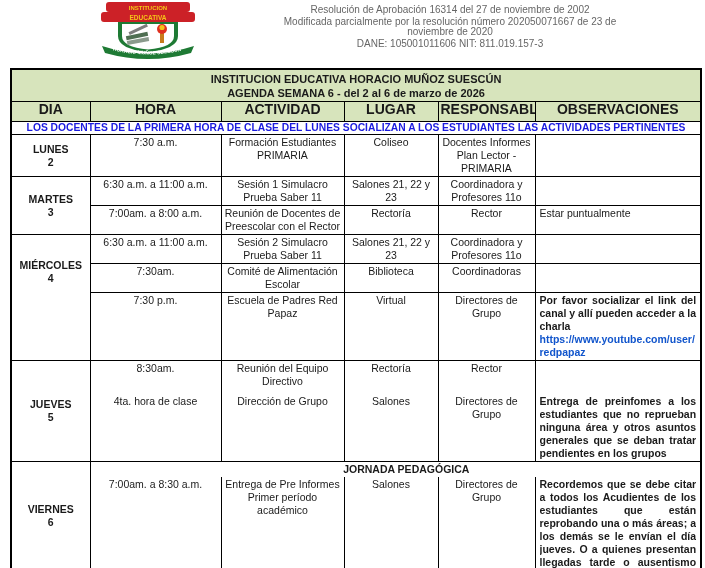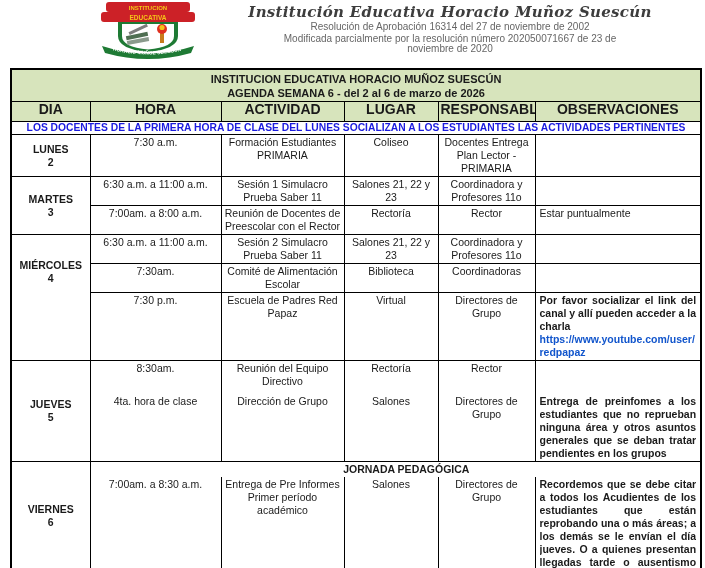--- a/index.html
+++ b/index.html
@@ -64,23 +64,23 @@
           <circle cx="70" cy="26.5" r="2.6" fill="#f5c518"></circle>
         </g>
         <path id="crest-arc" d="M13,47 Q56,60 99,47" fill="none"></path>
         <path d="M10,45 Q56,60 102,45 L99,52 Q56,64 13,52 z" fill="#1e7a34"></path>
         <text font-size="5" font-weight="bold" fill="#ffffff">
           <textPath href="#crest-arc" startOffset="8">HORACIO MUÑOZ SUESCUN</textPath>
         </text>
       </svg>
     </div>
     <div class="head-text">
-      <div class="school-name">Institución Educativa Horacio Muñoz Suescún</div>
       <div class="head-sub">Resolución de Aprobación 16314 del 27 de noviembre de 2002</div>
       <div class="head-sub">Modificada parcialmente por la resolución número 202050071667 de 23 de noviembre de 2020</div>
+      <div class="head-sub">DANE: 105001011606 NIT: 811.019.157-3</div>
     </div>
   </div>
 
   <table class="agenda">
     <colgroup>
       <col style="width:79px">
         <col style="width:131px">
         <col style="width:123px">
       <col style="width:94px">
         <col style="width:97px">
@@ -109,21 +109,21 @@
     </tr>
 
     <tr class="r-lunes">
       <td class="day">
         <div>LUNES</div>
         <div>2</div>
       </td>
       <td>7:30 a.m.</td>
       <td>Formación Estudiantes PRIMARIA</td>
       <td>Coliseo</td>
-      <td>Docentes Entrega Plan Lector - PRIMARIA</td>
+      <td>Docentes Informes Plan Lector - PRIMARIA</td>
       <td></td>
     </tr>
 
     <tr class="r-m1">
       <td rowspan="2" class="day">
         <div>MARTES</div>
         <div>3</div>
       </td>
       <td>6:30 a.m. a  11:00 a.m.</td>
       <td>Sesión 1 Simulacro Prueba Saber 11</td>

